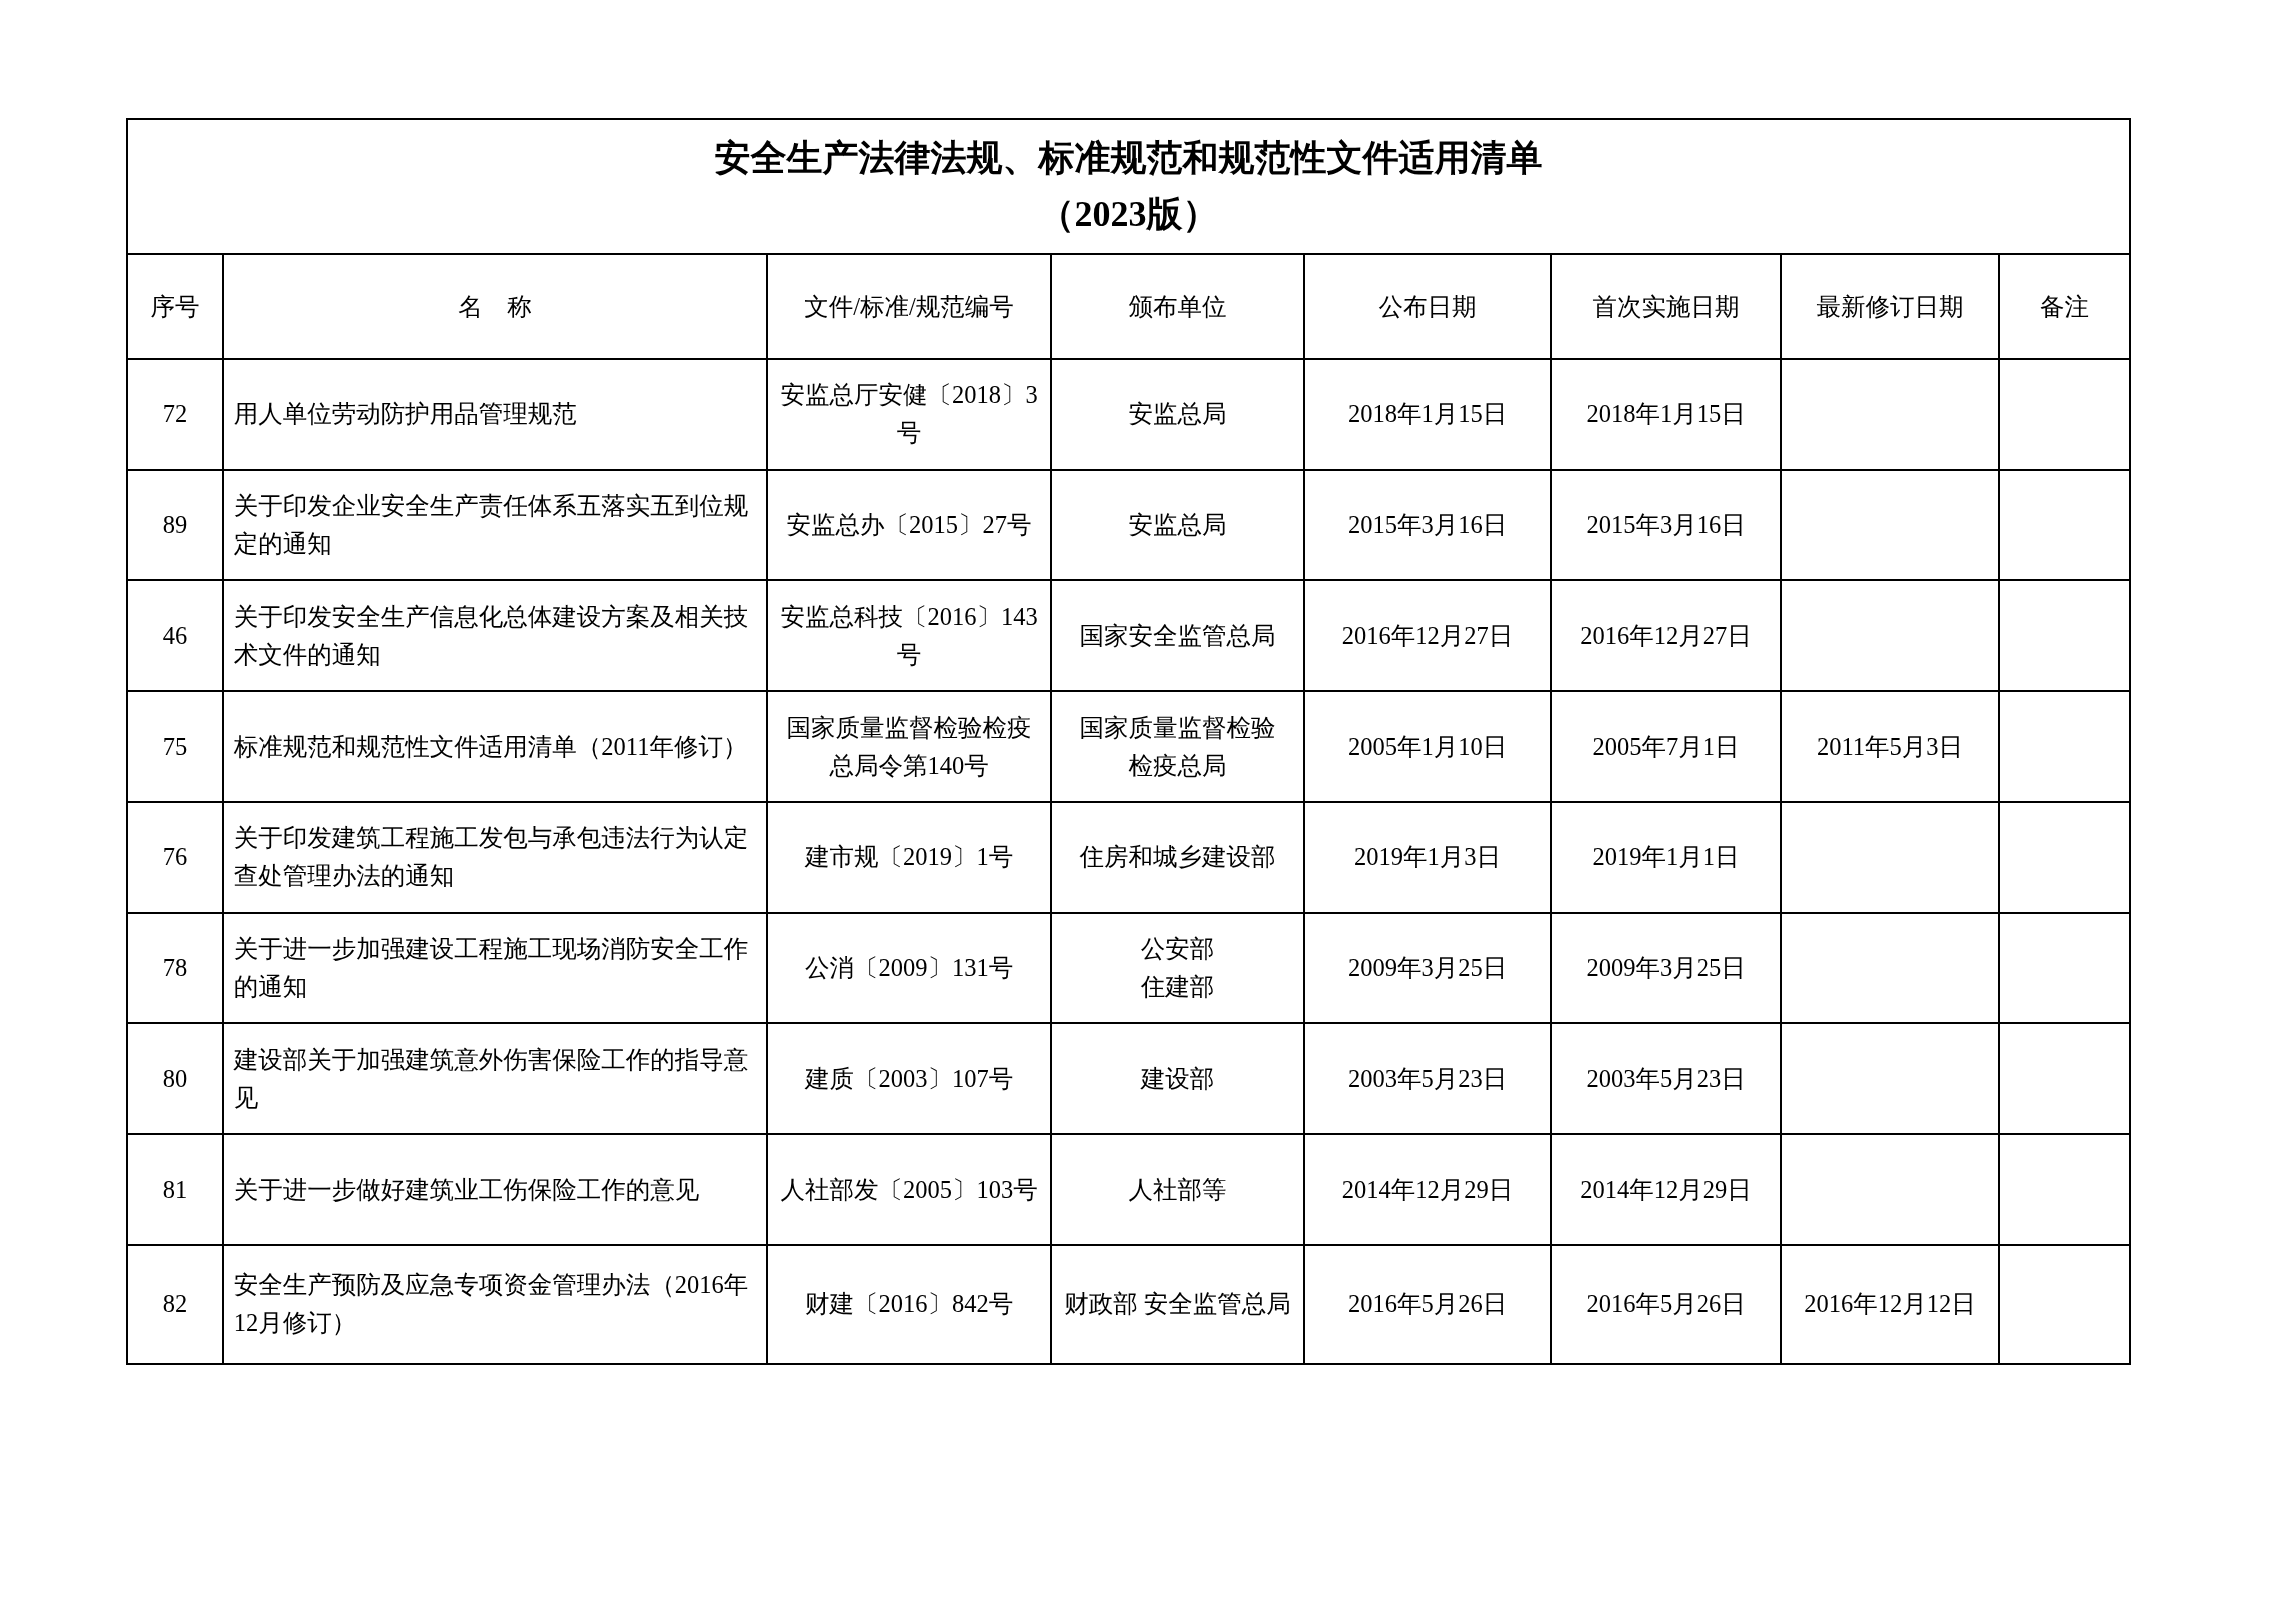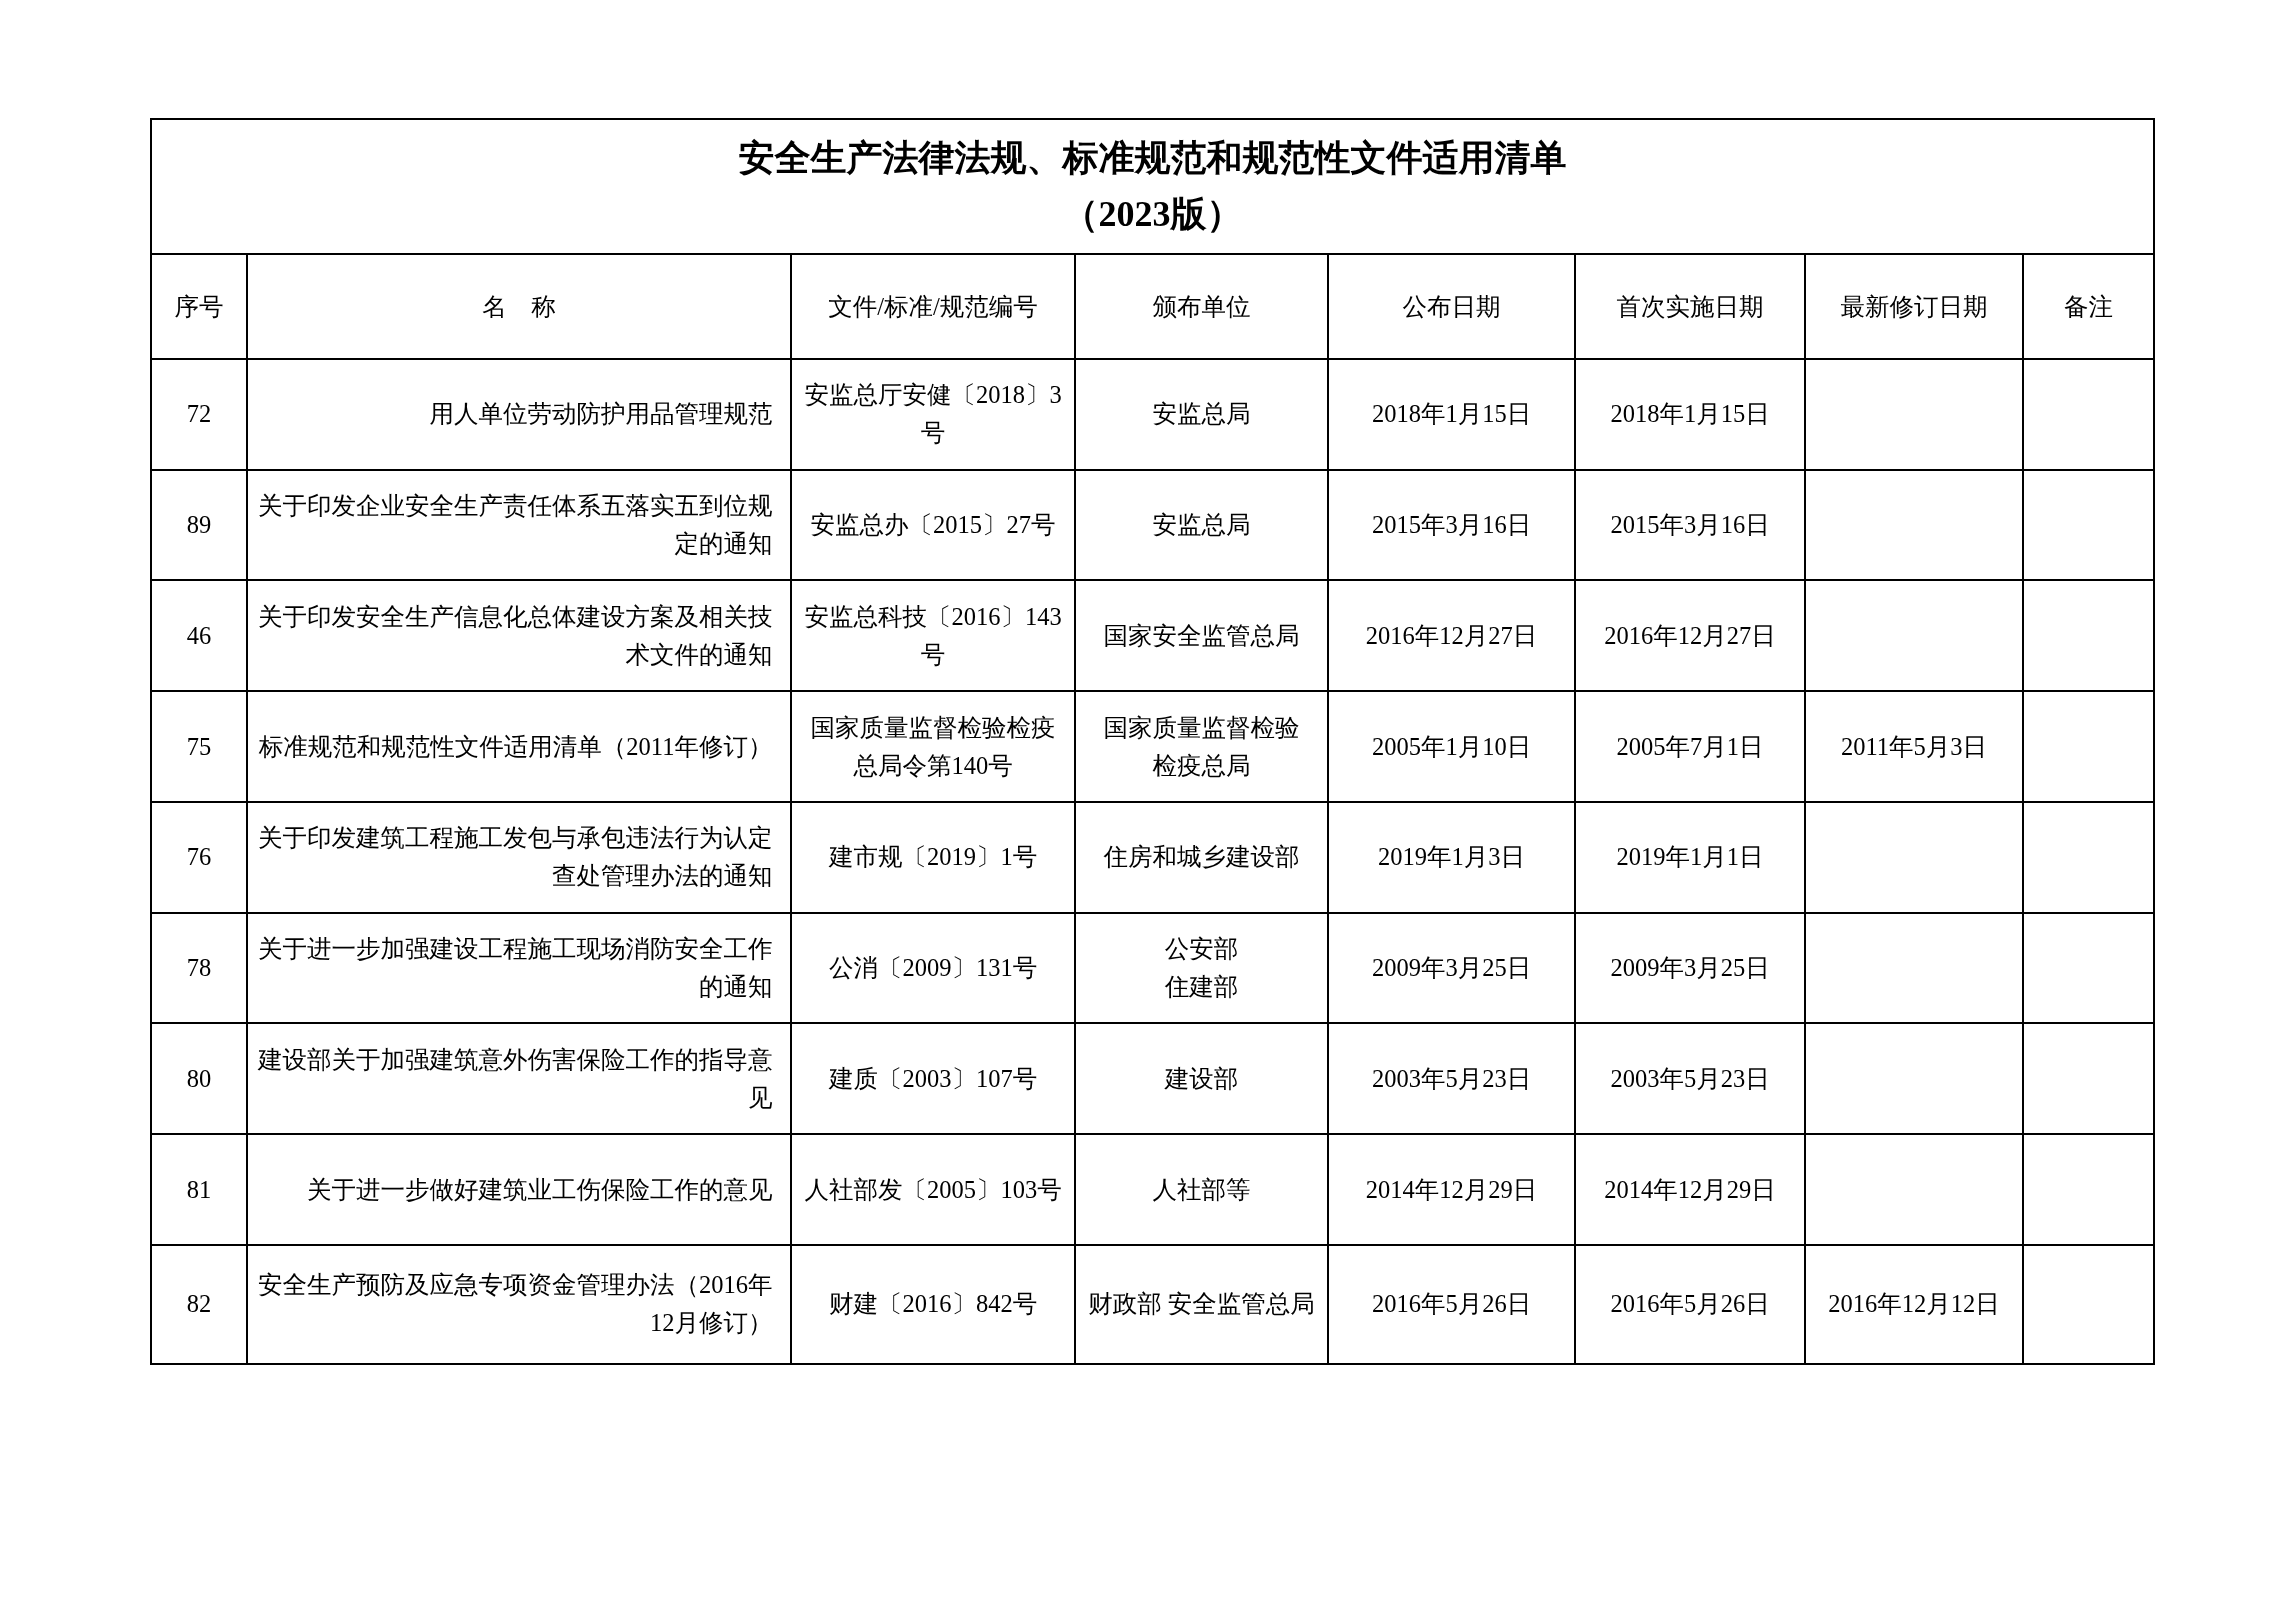--- a/index.html
+++ b/index.html
@@ -9,21 +9,21 @@
   }
   body {
     width: 2292px;
     height: 1620px;
     position: relative;
     font-family: "Liberation Serif", "DejaVu Serif", serif;
     color: #000000;
   }
   .doc-table-wrap {
     position: absolute;
-    left: 150px;
+    left: 126px;
     top: 118px;
     width: 1870px;
   }
   table.doc-table {
     border-collapse: collapse;
     table-layout: fixed;
     width: 100%;
     border: 2.9px solid #000;
   }
   table.doc-table td, table.doc-table th {
@@ -54,21 +54,21 @@
     font-size: 24.5px;
     line-height: 1.55;
     text-align: center;
     padding: 5.9px 7.8px;
     white-space: pre-line;
   }
   tbody.data-rows tr:last-child td {
     height: 105px;
   }
   tbody.data-rows td.cell-name {
-    text-align: right;
+    text-align: left;
     padding: 5.9px 17.6px 5.9px 9.8px;
   }
   col.c-no   { width: 96px;  }
   col.c-name { width: 544px; }
   col.c-doc  { width: 284px; }
   col.c-iss  { width: 253px; }
   col.c-pub  { width: 247px; }
   col.c-imp  { width: 230px; }
   col.c-rev  { width: 218px; }
   col.c-rem  { width: 131px; }

